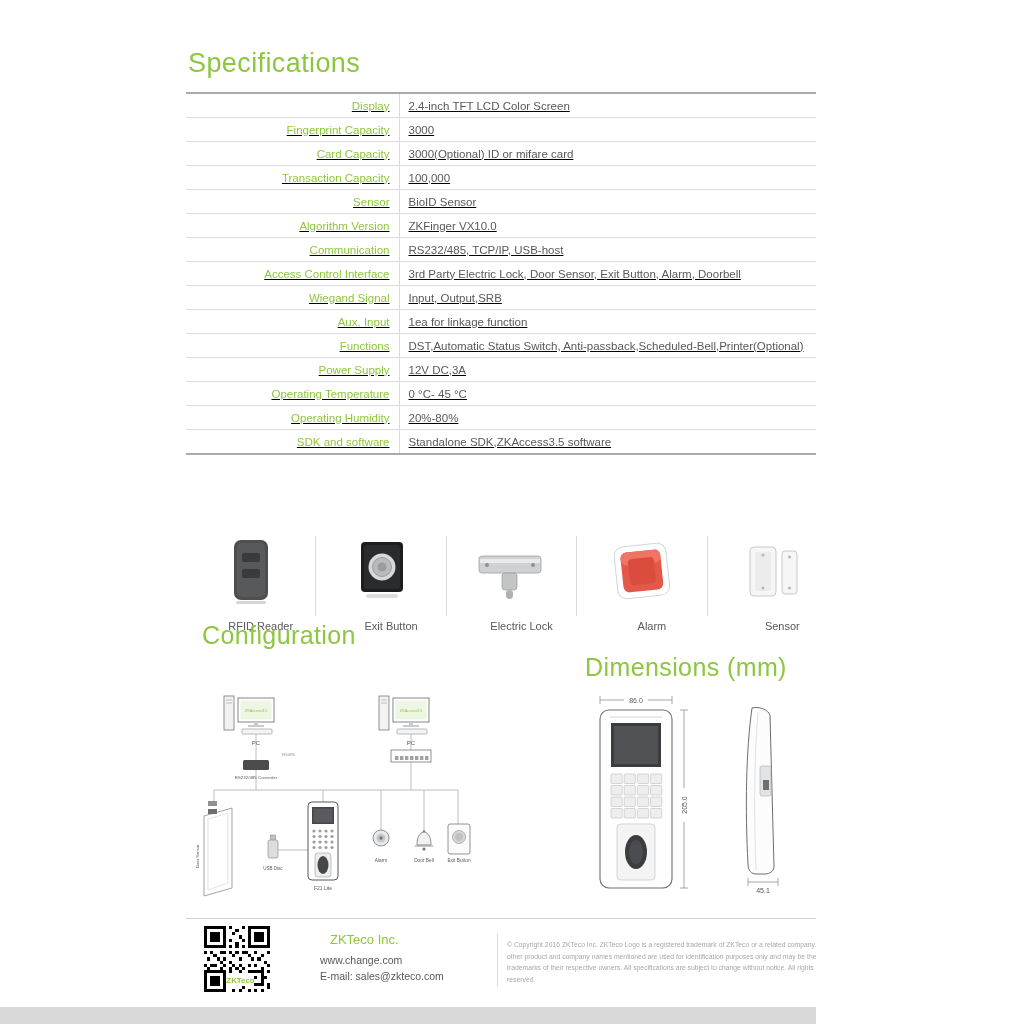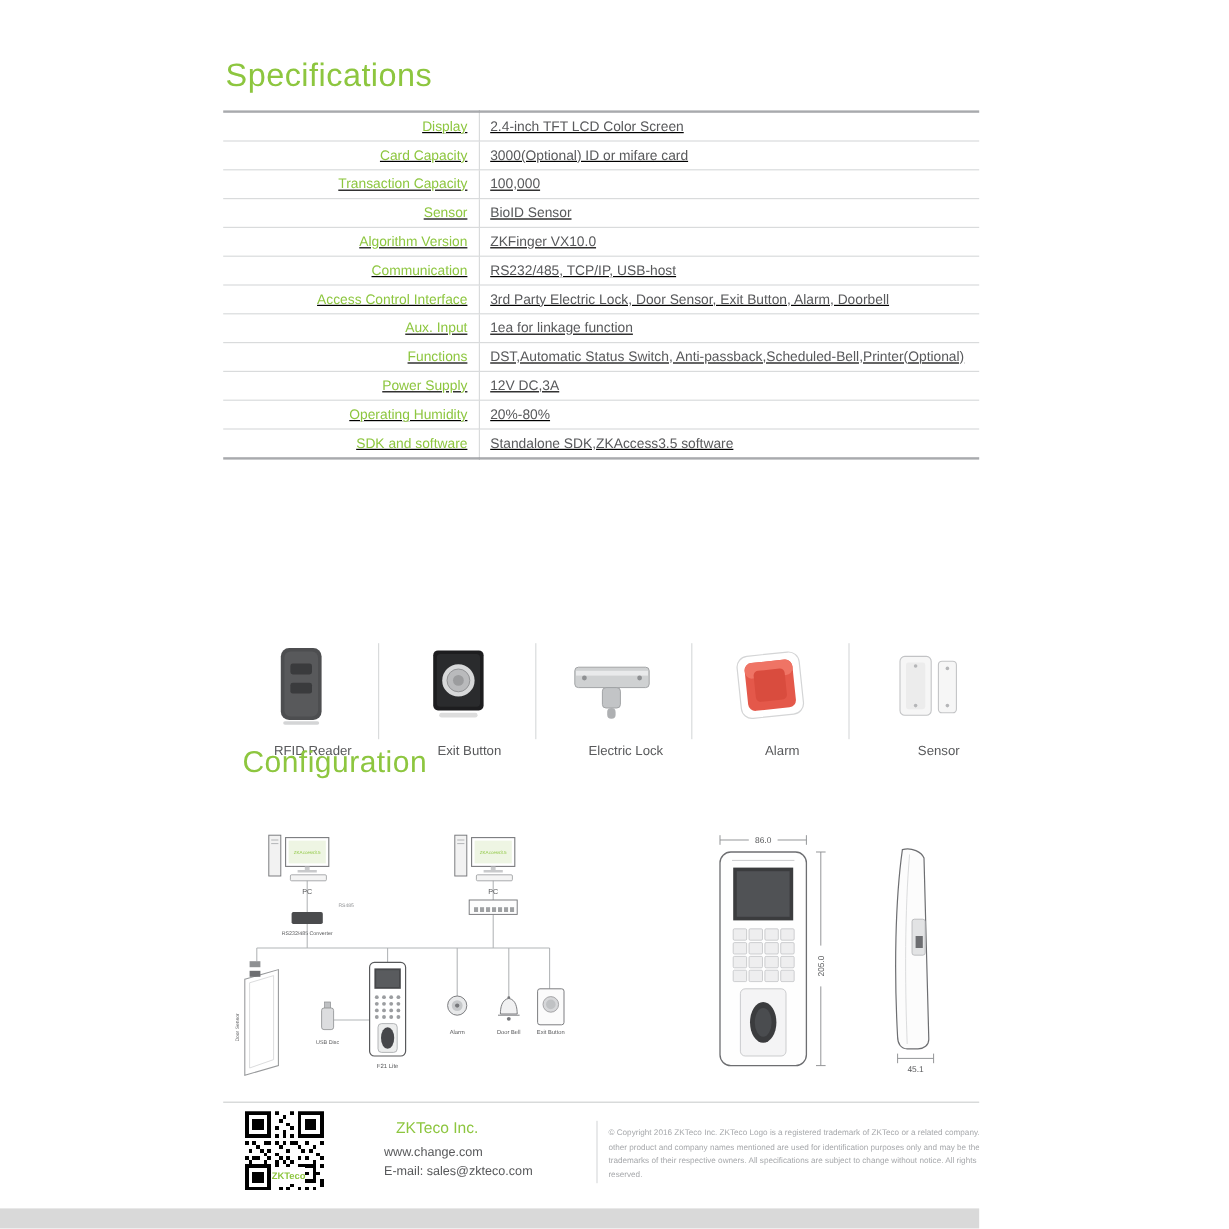--- a/index.html
+++ b/index.html
@@ -46,20 +46,24 @@
 <div class="page">
 
   <h1 class="green-title" id="spec-title">Specifications</h1>
   <table class="spec-table">
     <tbody>
       <tr>
           <td class="spec-label">Display</td>
           <td class="spec-value">2.4-inch TFT LCD Color Screen</td>
         </tr>
       <tr>
+          <td class="spec-label">Fingerprint Capacity</td>
+          <td class="spec-value">3000</td>
+        </tr>
+      <tr>
           <td class="spec-label">Card Capacity</td>
           <td class="spec-value">3000(Optional) ID or mifare card</td>
         </tr>
       <tr>
           <td class="spec-label">Transaction Capacity</td>
           <td class="spec-value">100,000</td>
         </tr>
       <tr>
           <td class="spec-label">Sensor</td>
           <td class="spec-value">BioID Sensor</td>
@@ -70,30 +74,38 @@
         </tr>
       <tr>
           <td class="spec-label">Communication</td>
           <td class="spec-value">RS232/485, TCP/IP, USB-host</td>
         </tr>
       <tr>
           <td class="spec-label">Access Control Interface</td>
           <td class="spec-value">3rd Party Electric Lock, Door Sensor, Exit Button, Alarm, Doorbell</td>
         </tr>
       <tr>
+          <td class="spec-label">Wiegand Signal</td>
+          <td class="spec-value">Input, Output,SRB</td>
+        </tr>
+      <tr>
           <td class="spec-label">Aux. Input</td>
           <td class="spec-value">1ea for linkage function</td>
         </tr>
       <tr>
           <td class="spec-label">Functions</td>
           <td class="spec-value">DST,Automatic Status Switch, Anti-passback,Scheduled-Bell,Printer(Optional)</td>
         </tr>
       <tr>
           <td class="spec-label">Power Supply</td>
           <td class="spec-value">12V DC,3A</td>
+        </tr>
+      <tr>
+          <td class="spec-label">Operating Temperature</td>
+          <td class="spec-value">0 °C- 45 °C</td>
         </tr>
       <tr>
           <td class="spec-label">Operating Humidity</td>
           <td class="spec-value">20%-80%</td>
         </tr>
       <tr>
           <td class="spec-label">SDK and software</td>
           <td class="spec-value">Standalone SDK,ZKAccess3.5 software</td>
         </tr>
     </tbody>
@@ -273,20 +285,21 @@
     <text x="228" y="172" font-size="4.8" fill="#58595b" text-anchor="middle">Door Bell</text>
 
     <g>
       <rect x="252" y="134" width="22" height="30" rx="2" fill="#fbfbfb" stroke="#77787b" stroke-width="0.8"></rect>
       <circle cx="263" cy="147" r="6.5" fill="#d6d7d9" stroke="#98999b" stroke-width="0.7"></circle>
       <circle cx="263" cy="147" r="4" fill="#c0c2c4"></circle>
     </g>
     <text x="263" y="172" font-size="4.8" fill="#58595b" text-anchor="middle">Exit Button</text>
   </svg>
 
+  <h1 class="green-title" id="dim-title">Dimensions (mm)</h1>
   <svg id="dim-svg" class="diagram" width="258" height="228" viewBox="0 0 258 228">
 
     <g stroke="#8f9193" stroke-width="0.8">
       <line x1="20" y1="10" x2="44" y2="10"></line>
         <line x1="68" y1="10" x2="92" y2="10"></line>
       <line x1="20" y1="6" x2="20" y2="14"></line>
         <line x1="92" y1="6" x2="92" y2="14"></line>
     </g>
     <text x="56" y="12.5" font-size="7" fill="#58595b" text-anchor="middle">86.0</text>
 

